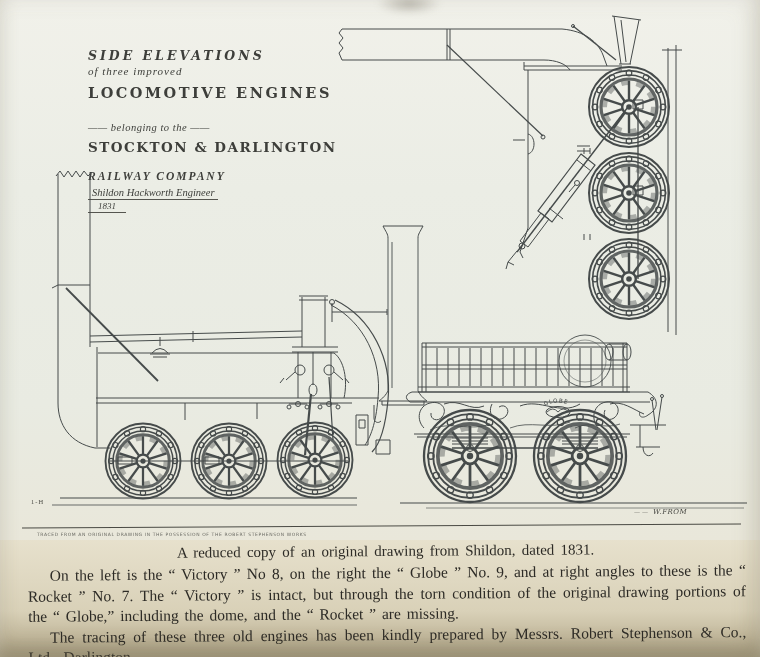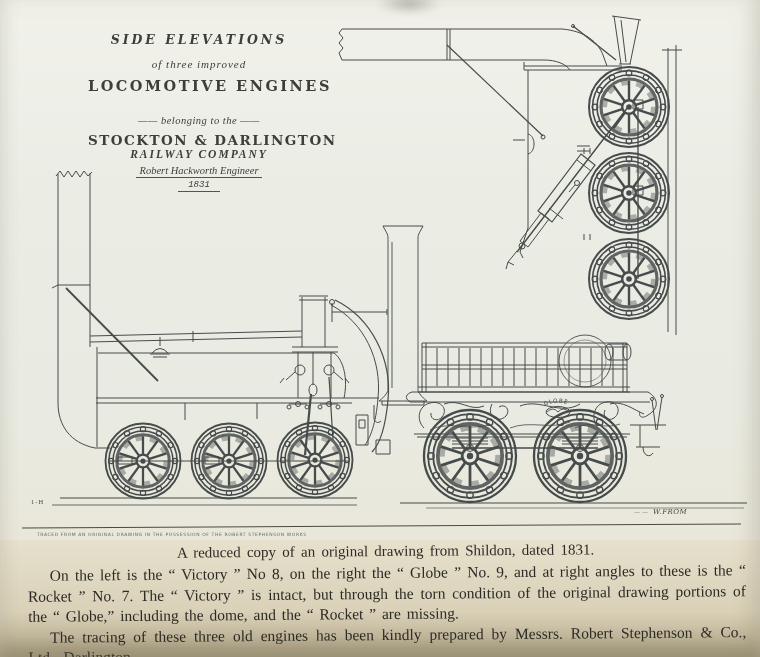--- a/index.html
+++ b/index.html
@@ -5,32 +5,32 @@
   html,body{margin:0;padding:0;}
   .page{position:relative;width:760px;height:657px;overflow:hidden;
     background:linear-gradient(180deg,#ece9dc 0%,#e9e5d4 55%,#e7e1cd 82%,#d9d1b8 93%,#c2b89c 97%,#a99f84 100%);
     font-family:"Liberation Serif",serif;}
   .page::after{content:"";position:absolute;inset:0;pointer-events:none;
     box-shadow:inset -10px 0 22px rgba(110,100,70,.10),inset 0 -12px 20px rgba(95,85,55,.20),inset 0 6px 14px rgba(255,255,255,.25);}
   .sheet{position:absolute;left:0;top:0;width:760px;height:540px;
     background:linear-gradient(180deg,#f1f1ea 0%,#ebede5 35%,#e9ebe2 75%,#e9e7da 100%);}
   .smudge{position:absolute;left:376px;top:-8px;width:66px;height:22px;border-radius:50%;
     background:radial-gradient(closest-side,rgba(120,114,100,.55),rgba(120,114,100,0));filter:blur(3px);}
-  .tb{position:absolute;left:88px;top:32px;width:222px;text-align:center;color:#3d3e3a;}
+  .tb{position:absolute;left:88px;top:48px;width:222px;color:#3d3e3a;}
   .tb div{white-space:nowrap;}
   .tb-l1{font-style:italic;font-weight:bold;font-size:12.5px;letter-spacing:3px;font-family:"DejaVu Serif",serif;}
-  .tb-l2{font-style:italic;font-size:11px;letter-spacing:1px;margin-top:11px;}
+  .tb-l2{font-style:italic;font-size:11px;letter-spacing:1px;margin-top:2px;}
   .tb-l3{font-weight:bold;font-size:14.5px;letter-spacing:2.5px;margin-top:7px;font-family:"DejaVu Serif",serif;}
   .tb-l4{font-style:italic;font-size:10.5px;margin-top:21px;letter-spacing:.5px;}
   .tb-l5{font-weight:bold;font-size:13.5px;letter-spacing:1.5px;margin-top:6px;font-family:"DejaVu Serif",serif;}
-  .tb-l6{font-weight:bold;font-style:italic;font-size:11.5px;letter-spacing:2px;margin-top:0;}
+  .tb-l6{font-weight:bold;font-style:italic;font-size:11.5px;letter-spacing:2px;margin-top:15px;}
   .tb-l7{font-style:italic;font-size:10.5px;margin-top:5px;}
   .tb-l7 span{border-bottom:1px solid #55554f;padding:0 4px 1px;}
   .tb-l8{font-style:italic;font-size:9px;margin-top:3px;}
-  .tb-l8 span{border-bottom:1px solid #55554f;padding:16px 10px 1px;font-family:Liberation Mono, monospace;}
+  .tb-l8 span{border-bottom:1px solid #55554f;padding:16px 10px 1px;}
   .scale-mark{position:absolute;left:31px;top:498px;font-size:6.5px;color:#4c4c46;letter-spacing:1px;}
   .credit{position:absolute;left:634px;top:508px;font-size:7px;font-style:italic;color:#454540;
     letter-spacing:.5px;white-space:nowrap;font-family:"DejaVu Serif",serif;}
   .credit .pre{font-size:6px;letter-spacing:2px;margin-right:3px;}
   .provenance{position:absolute;left:37px;top:532px;font-size:4.5px;letter-spacing:.6px;color:#6b6b64;
     white-space:nowrap;filter:blur(.3px);font-family:"DejaVu Sans",sans-serif;}
   .caption{position:absolute;left:26px;right:14px;top:543px;color:#2d2b26;transform:rotate(-.45deg);}
   .cap-line1{text-align:center;font-size:15px;word-spacing:2.5px;}
   .cap-p{font-size:15.5px;line-height:20.5px;text-align:justify;text-indent:22px;
     word-spacing:2px;margin:3px 0 0 2px;}
@@ -44,21 +44,21 @@
   <div class="sheet"></div>
   <div class="smudge"></div>
 
   <div class="tb">
     <div class="tb-l1">SIDE ELEVATIONS</div>
     <div class="tb-l2">of three improved</div>
     <div class="tb-l3">LOCOMOTIVE ENGINES</div>
     <div class="tb-l4">—— belonging to the ——</div>
     <div class="tb-l5">STOCKTON &amp; DARLINGTON</div>
     <div class="tb-l6">RAILWAY COMPANY</div>
-    <div class="tb-l7"><span>Robert Hackworth Engineer</span></div>
+    <div class="tb-l7"><span>Shildon Hackworth Engineer</span></div>
     <div class="tb-l8"><span>1831</span></div>
   </div>
 
   <svg class="art" width="760" height="657" viewBox="0 0 760 657">
     <defs>
       <g id="W" fill="none" stroke="#464b4b">
         <circle r="100" stroke-width="5"></circle>
         <circle r="91" stroke-width="4"></circle>
         <circle r="80" stroke-width="4"></circle>
         <g stroke-width="3">

